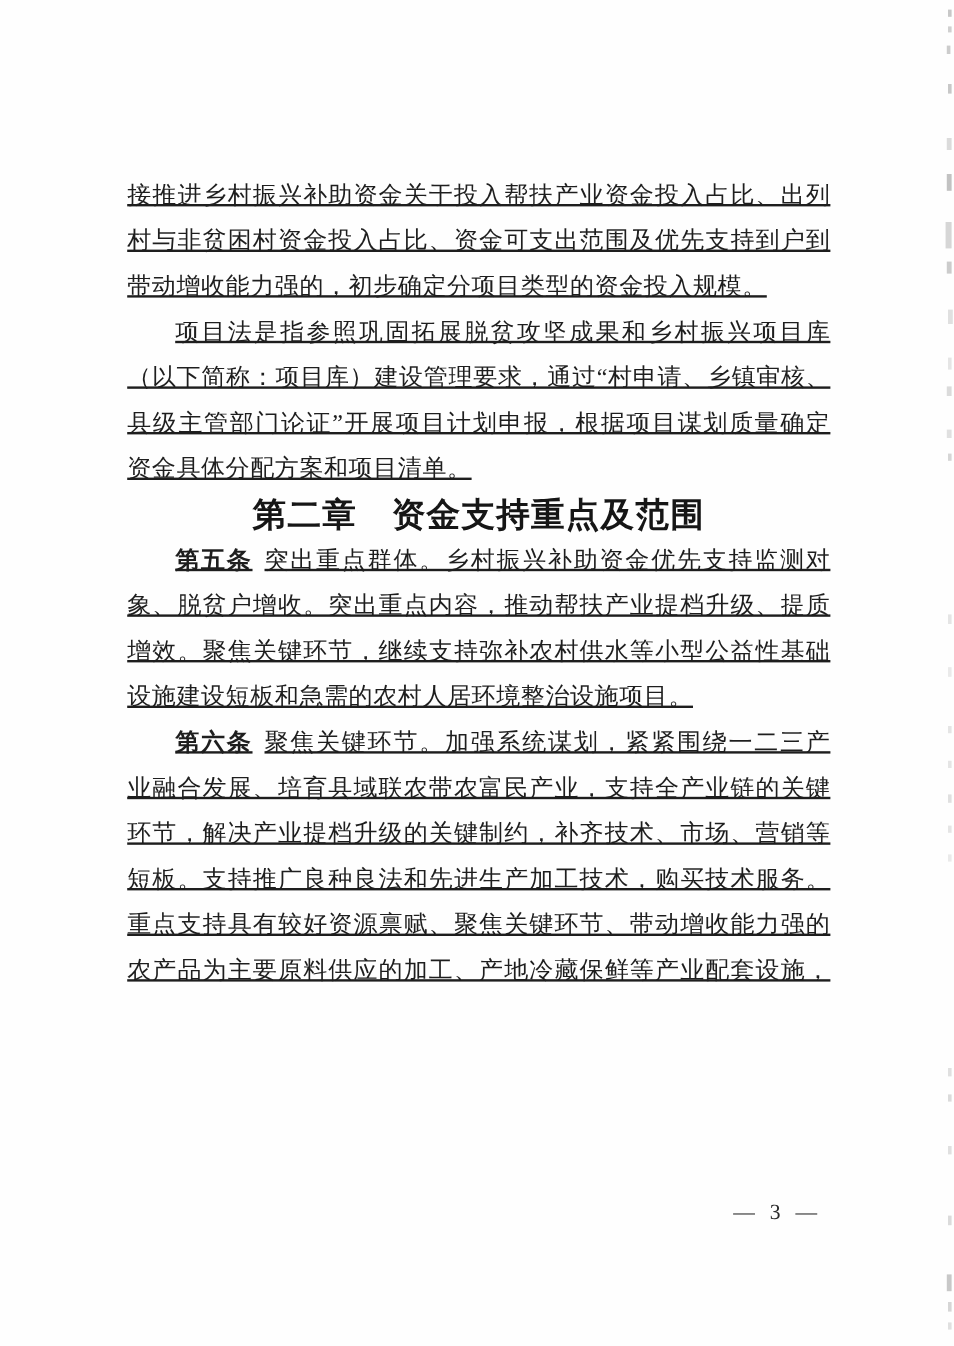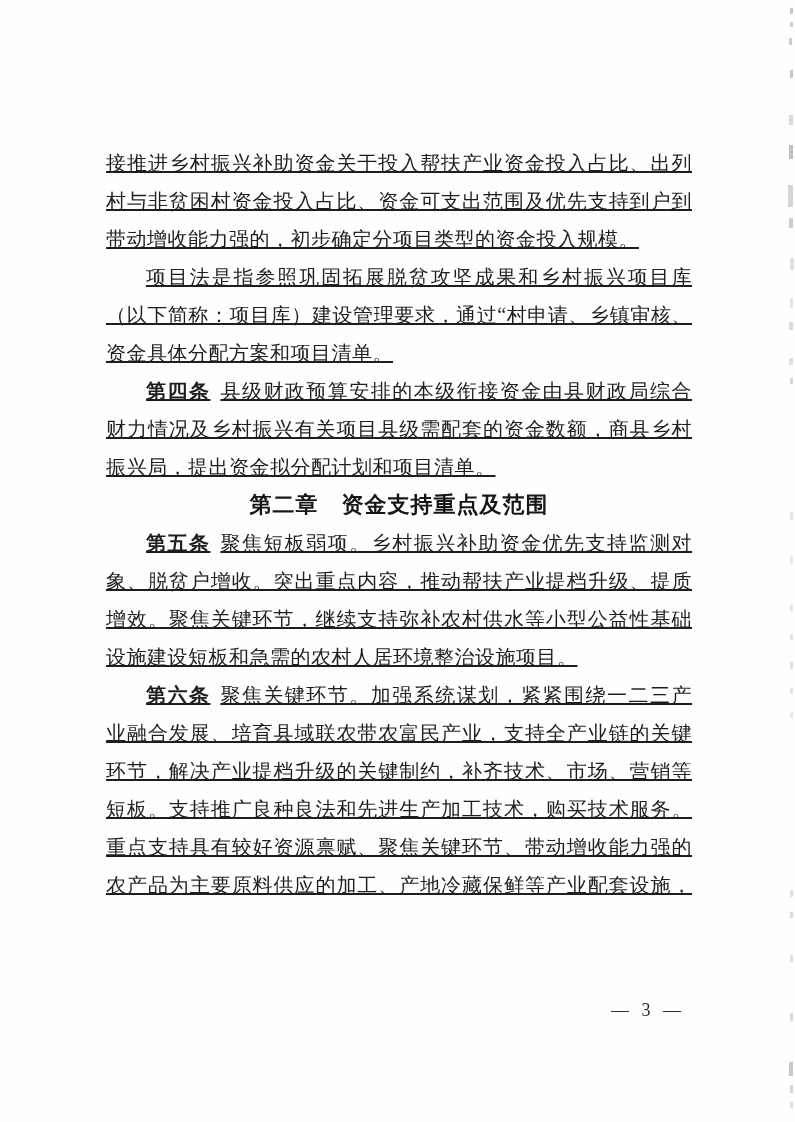--- a/index.html
+++ b/index.html
@@ -46,21 +46,21 @@
   .term {
     font-weight: 700;
     font-family: "Liberation Sans", "DejaVu Sans", sans-serif;
     margin-right: 10px;
   }
   .heading {
     height: 38px;
     line-height: 38px;
     text-align: center;
     font-weight: 700;
-    font-size: 22px;
+    font-size: 28px;
     letter-spacing: 1px;
     font-family: "Liberation Sans", "DejaVu Sans", sans-serif;
     color: #161616;
   }
   .page-footer {
     position: absolute;
     top: 1000px;
     right: 110px;
     font-size: 18px;
     letter-spacing: 4px;
@@ -81,36 +81,30 @@
 
     <section>
       <div class="ln j">接推进乡村振兴补助资金关于投入帮扶产业资金投入占比、出列</div>
       <div class="ln j">村与非贫困村资金投入占比、资金可支出范围及优先支持到户到</div>
       <div class="ln">带动增收能力强的，初步确定分项目类型的资金投入规模。</div>
     </section>
 
     <section>
       <div class="ln j ind">项目法是指参照巩固拓展脱贫攻坚成果和乡村振兴项目库</div>
       <div class="ln j">（以下简称：项目库）建设管理要求，通过“村申请、乡镇审核、</div>
+      <div class="ln j">县级主管部门论证”开展项目计划申报，根据项目谋划质量确定</div>
       <div class="ln">资金具体分配方案和项目清单。</div>
     </section>
 
-    <section>
-      <div class="ln j ind">
-        <span class="term">第四条</span><span>县级财政预算安排的本级衔接资金由县财政局综合</span>
-      </div>
-      <div class="ln j">财力情况及乡村振兴有关项目县级需配套的资金数额，商县乡村</div>
-      <div class="ln">振兴局，提出资金拟分配计划和项目清单。</div>
-    </section>
 
     <div class="heading">第二章　资金支持重点及范围</div>
 
     <section>
       <div class="ln j ind">
-        <span class="term">第五条</span><span>聚焦短板弱项。乡村振兴补助资金优先支持监测对</span>
+        <span class="term">第五条</span><span>突出重点群体。乡村振兴补助资金优先支持监测对</span>
       </div>
       <div class="ln j">象、脱贫户增收。突出重点内容，推动帮扶产业提档升级、提质</div>
       <div class="ln j">增效。聚焦关键环节，继续支持弥补农村供水等小型公益性基础</div>
       <div class="ln">设施建设短板和急需的农村人居环境整治设施项目。</div>
     </section>
 
     <section>
       <div class="ln j ind">
         <span class="term">第六条</span><span>聚焦关键环节。加强系统谋划，紧紧围绕一二三产</span>
       </div>

